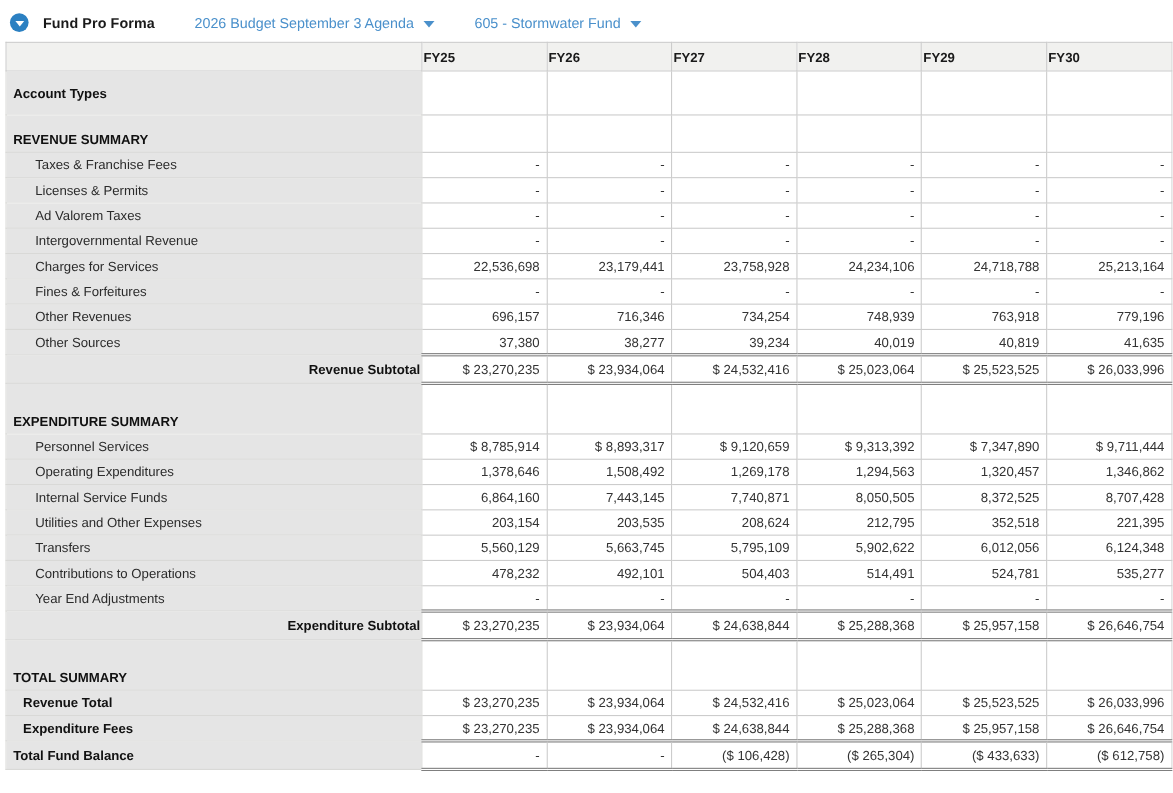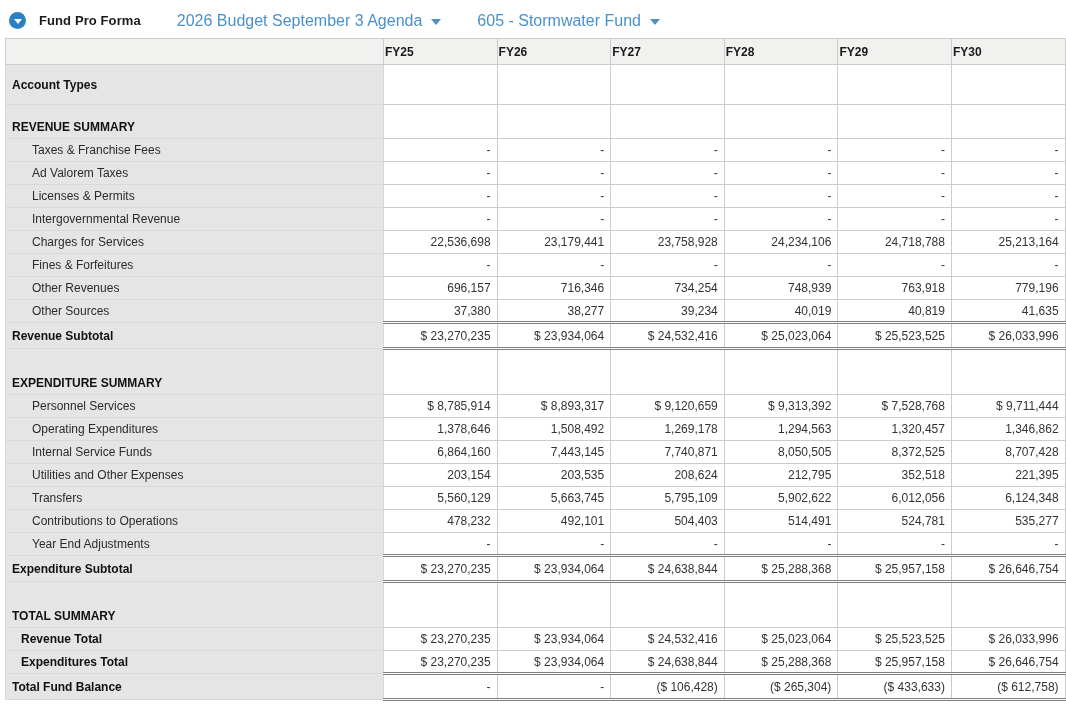--- a/index.html
+++ b/index.html
@@ -22,21 +22,21 @@
     border-left: 4px solid transparent;
     border-right: 4px solid transparent;
     border-top: 5px solid #ffffff;
   }
   .title {
     font-size: 13px; font-weight: bold; color: #1a1a1a;
     margin-left: 13px; letter-spacing: 0.1px; text-align: right;
   }
   .dropdown {
     display: inline-flex; align-items: center;
-    color: #4a90cb; font-size: 16px; cursor: pointer;
+    color: #4a90cb; font-size: 13px; cursor: pointer;
     margin-left: 36px;
   }
   .dropdown .caret {
     width: 0; height: 0; margin-left: 9px; margin-top: 2px;
     border-left: 5px solid transparent;
     border-right: 5px solid transparent;
     border-top: 6px solid #4a90cb;
   }
 
   
@@ -73,21 +73,21 @@
 
   tr.row-section td { height: 34px; vertical-align: bottom; }
   tr.row-section td.label-cell { font-weight: bold; color: #111; padding-bottom: 4px; }
 
   tr.row-section-gap td { height: 46px; vertical-align: bottom; }
   tr.row-section-gap td.label-cell { font-weight: bold; color: #111; padding-bottom: 4px; }
 
   tr.row-item td { height: 23px; }
   tr.row-item td.label-cell { padding-left: 26px; }
 
-  tr.row-subtotal td { height: 26px; }
+  tr.row-subtotal td { height: 26px; text-align: right; }
   tr.row-subtotal td.label-cell { font-weight: bold; color: #111; }
   tr.row-subtotal td.value-cell {
     border-top: 3px double #7f7f7f;
     border-bottom: 3px double #7f7f7f;
   }
 
   tr.row-total td { height: 23px; }
   tr.row-total td.label-cell { font-weight: bold; color: #111; padding-left: 15px; }
   tr.row-total td.value-cell { border-top-color: #aaaaaa; }
 
@@ -159,30 +159,30 @@
       <tr class="row-item">
         <td class="label-cell">Taxes &amp; Franchise Fees</td>
         <td class="value-cell">-</td>
         <td class="value-cell">-</td>
         <td class="value-cell">-</td>
         <td class="value-cell">-</td>
         <td class="value-cell">-</td>
         <td class="value-cell">-</td>
       </tr>
       <tr class="row-item">
+        <td class="label-cell">Licenses &amp; Permits</td>
+        <td class="value-cell">-</td>
+        <td class="value-cell">-</td>
+        <td class="value-cell">-</td>
+        <td class="value-cell">-</td>
+        <td class="value-cell">-</td>
+        <td class="value-cell">-</td>
+      </tr>
+      <tr class="row-item">
         <td class="label-cell">Ad Valorem Taxes</td>
-        <td class="value-cell">-</td>
-        <td class="value-cell">-</td>
-        <td class="value-cell">-</td>
-        <td class="value-cell">-</td>
-        <td class="value-cell">-</td>
-        <td class="value-cell">-</td>
-      </tr>
-      <tr class="row-item">
-        <td class="label-cell">Licenses &amp; Permits</td>
         <td class="value-cell">-</td>
         <td class="value-cell">-</td>
         <td class="value-cell">-</td>
         <td class="value-cell">-</td>
         <td class="value-cell">-</td>
         <td class="value-cell">-</td>
       </tr>
       <tr class="row-item">
         <td class="label-cell">Intergovernmental Revenue</td>
         <td class="value-cell">-</td>
@@ -245,21 +245,21 @@
         <td class="value-cell"></td>
         <td class="value-cell"></td>
         <td class="value-cell"></td>
       </tr>
       <tr class="row-item">
         <td class="label-cell">Personnel Services</td>
         <td class="value-cell">$ 8,785,914</td>
         <td class="value-cell">$ 8,893,317</td>
         <td class="value-cell">$ 9,120,659</td>
         <td class="value-cell">$ 9,313,392</td>
-        <td class="value-cell">$ 7,528,768</td>
+        <td class="value-cell">$ 7,347,890</td>
         <td class="value-cell">$ 9,711,444</td>
       </tr>
       <tr class="row-item">
         <td class="label-cell">Operating Expenditures</td>
         <td class="value-cell">1,378,646</td>
         <td class="value-cell">1,508,492</td>
         <td class="value-cell">1,269,178</td>
         <td class="value-cell">1,294,563</td>
         <td class="value-cell">1,320,457</td>
         <td class="value-cell">1,346,862</td>
@@ -330,21 +330,21 @@
       <tr class="row-total">
         <td class="label-cell">Revenue Total</td>
         <td class="value-cell">$ 23,270,235</td>
         <td class="value-cell">$ 23,934,064</td>
         <td class="value-cell">$ 24,532,416</td>
         <td class="value-cell">$ 25,023,064</td>
         <td class="value-cell">$ 25,523,525</td>
         <td class="value-cell">$ 26,033,996</td>
       </tr>
       <tr class="row-total">
-        <td class="label-cell">Expenditures Total</td>
+        <td class="label-cell">Expenditure Fees</td>
         <td class="value-cell">$ 23,270,235</td>
         <td class="value-cell">$ 23,934,064</td>
         <td class="value-cell">$ 24,638,844</td>
         <td class="value-cell">$ 25,288,368</td>
         <td class="value-cell">$ 25,957,158</td>
         <td class="value-cell">$ 26,646,754</td>
       </tr>
       <tr class="row-grandtotal">
         <td class="label-cell">Total Fund Balance</td>
         <td class="value-cell">-</td>

